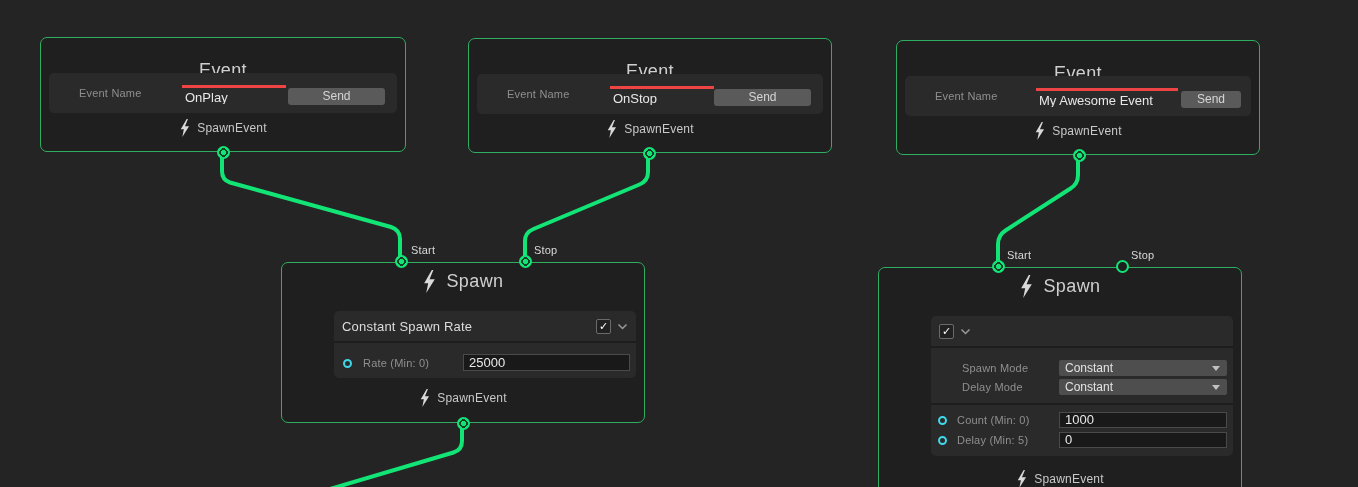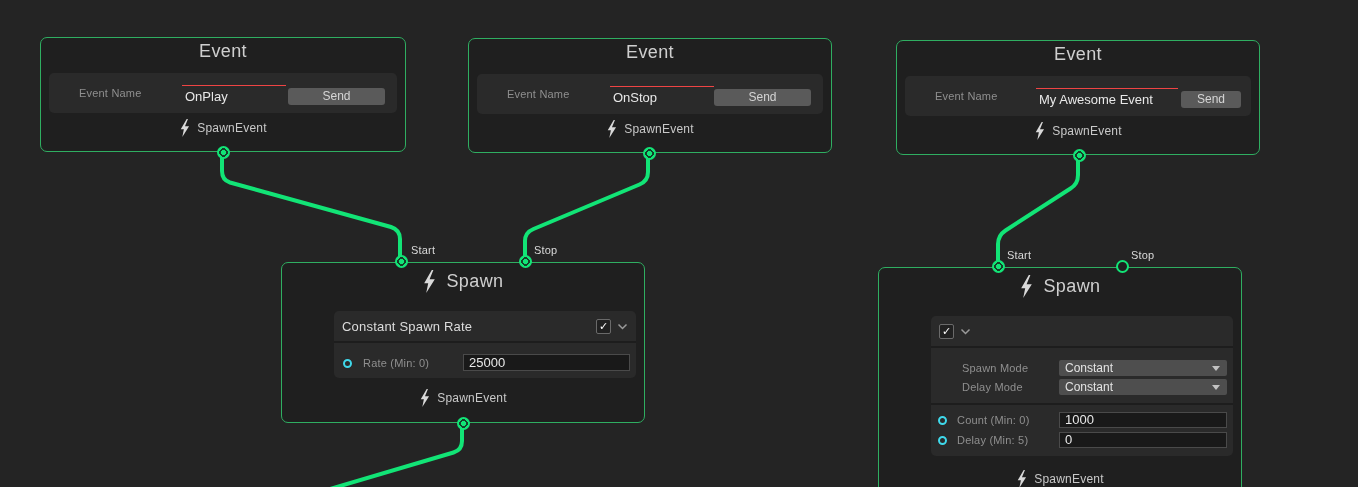--- a/index.html
+++ b/index.html
@@ -5,25 +5,25 @@
   html,body{margin:0;padding:0;background:#242424;}
   *{box-sizing:border-box;font-family:"Liberation Sans","DejaVu Sans",sans-serif;}
   .canvas{position:relative;width:1358px;height:487px;background:#242424;overflow:hidden;}
   .edges{position:absolute;left:0;top:0;z-index:1;}
   .edge{stroke:#12e476;stroke-width:4;fill:none;stroke-linecap:round;}
 
   .node{position:absolute;background:#1f1f1f;border:1.5px solid #2fae61;border-radius:7px;z-index:2;}
 
   .node-title-row{margin-top:7px;display:flex;justify-content:center;align-items:center;gap:10px;}
   .node-title{color:#cfcfcf;font-size:18px;letter-spacing:.4px;text-align:center;}
-  .event-title{margin-top:3px;}
+  .event-title{margin-top:22px;}
 
   .event-row{position:absolute;left:8px;right:8px;top:35px;height:40px;background:#2a2a2a;border-radius:5px;}
   .field-label{position:absolute;left:30px;top:14px;font-size:11px;color:#8f8f8f;letter-spacing:.2px;}
-  .name-field{position:absolute;top:12px;height:19px;background:transparent;border:none;border-top:1px solid #ef4444;color:#e8e8e8;font-size:13px;padding:2px 0 0 3px;outline:none;}
+  .name-field{position:absolute;top:12px;height:19px;background:transparent;border:none;border-top:3px solid #ef4444;color:#e8e8e8;font-size:13px;padding:2px 0 0 3px;outline:none;}
   .send-btn{position:absolute;top:15px;height:17px;line-height:17px;background:#5a5a5a;border-radius:3px;color:#d5d5d5;font-size:12px;text-align:center;cursor:default;}
 
   .context-row{position:absolute;left:0;right:0;display:flex;justify-content:center;align-items:center;gap:7px;}
   .context-label{color:#c9c9c9;font-size:12px;letter-spacing:.2px;}
   .bolt{display:inline-flex;}
 
   .flow-port{position:absolute;width:13px;height:13px;border-radius:50%;z-index:3;}
   .flow-port.connected{background:radial-gradient(circle,#12e476 0 2.5px,#15402a 2.5px 4.2px,#12e476 4.2px);}
   .flow-port.hollow{background:#1f1f1f;border:2.5px solid #12e476;}
   .port-label{position:absolute;top:-19px;color:#d9d9d9;font-size:11px;letter-spacing:.2px;}

